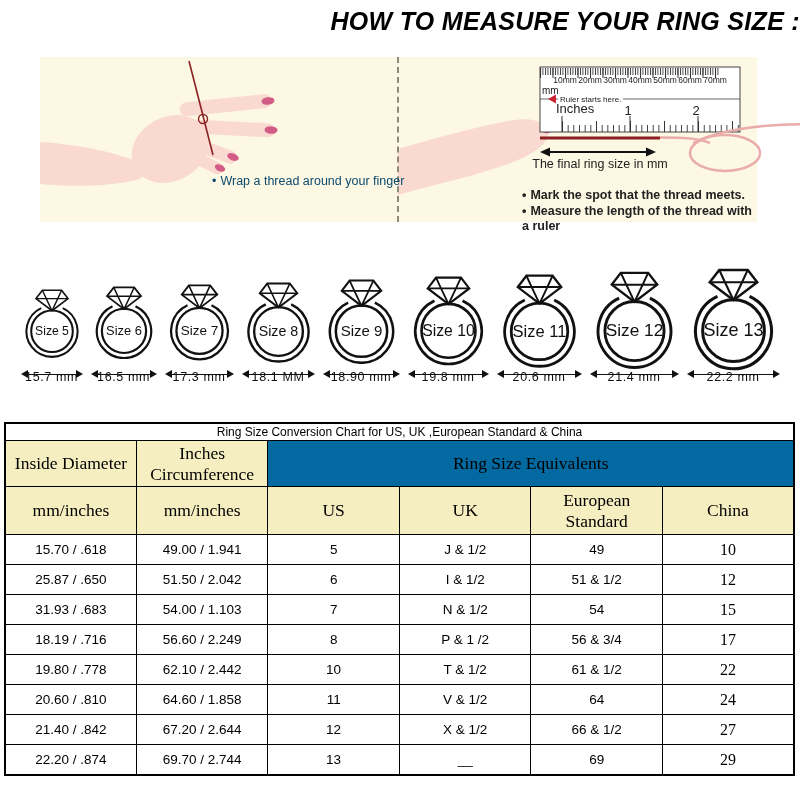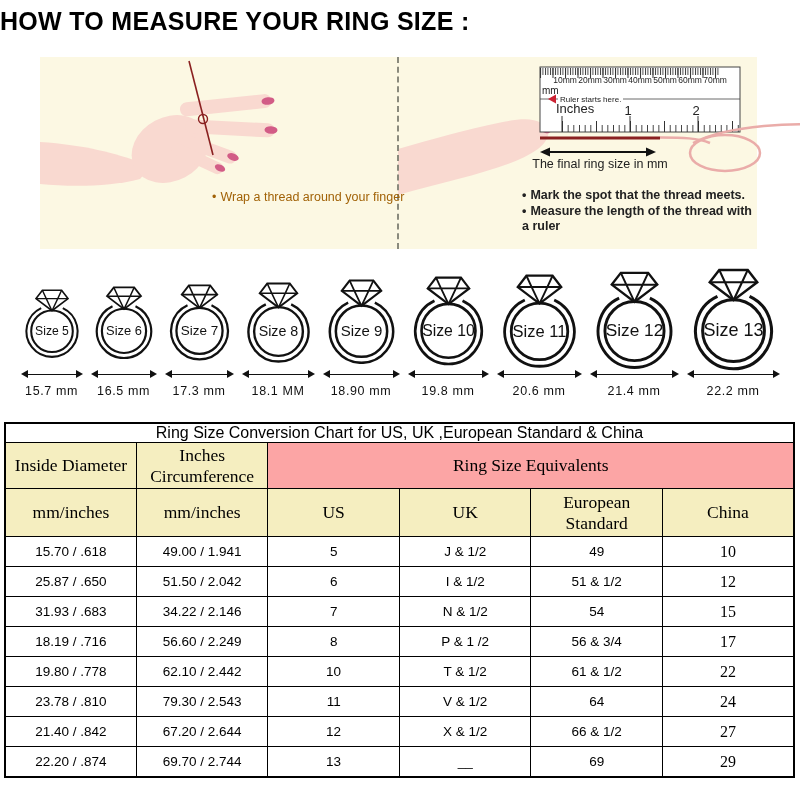--- a/index.html
+++ b/index.html
@@ -1,28 +1,28 @@
 <!DOCTYPE html>
 <html><head>
 <meta charset="utf-8">
 <style>
   html,body{margin:0;padding:0;background:#fff;}
   .canvas{position:relative;width:800px;height:800px;background:#fff;overflow:hidden;
           font-family:"Liberation Sans","DejaVu Sans",sans-serif;color:#000;}
 
   
-  .title{position:absolute;top:7px;left:0;width:100%;text-align:left;
-         font-size:25px;font-weight:bold;letter-spacing:.3px;}
-
-  
-  .illus{position:absolute;left:40px;top:57px;width:717px;height:192px;background:#fcf8e3;}
+  .title{position:absolute;top:7px;left:0;width:100%;text-align:right;
+         font-size:25px;font-weight:bold;letter-spacing:.3px;font-style:italic;}
+
+  
+  .illus{position:absolute;left:40px;top:57px;width:717px;height:165px;background:#fcf8e3;}
   .art-left{position:absolute;left:0;top:0;width:358px;height:165px;}
   .art-right{position:absolute;left:358px;top:0;width:442px;height:165px;overflow:visible;}
   .divider{position:absolute;left:357px;top:0;bottom:0;width:0;border-left:2px dashed #8a8a7d;}
-  .bullet-left{position:absolute;left:172px;top:133px;font-size:12.5px;color:#a16207;}
+  .bullet-left{position:absolute;left:172px;top:117px;font-size:12.5px;color:#0c4a6e;}
   .bullets-right{position:absolute;left:482px;top:131px;font-size:12.5px;line-height:15.5px;color:#222;font-weight:bold;}
   .b{margin-right:4px;}
 
   
   .rings{position:absolute;left:0;top:238px;width:800px;height:167px;display:flex;
          justify-content:center;align-items:flex-start;gap:6px;}
   .fig{position:relative;height:167px;}
   .fig svg.ring{position:absolute;left:0;width:100%;height:auto;}
   .fig:nth-child(1){width:64px}.fig:nth-child(1) .ring{top:51px}
   .fig:nth-child(2){width:68px}.fig:nth-child(2) .ring{top:48px}
@@ -35,31 +35,31 @@
   .fig:nth-child(9){width:95px}.fig:nth-child(9) .ring{top:30px}
   .ring .arc,.ring .inner{fill:none;stroke:#111;stroke-width:3.2;}
   .ring .dm{fill:#fff;stroke:#111;stroke-width:2.6;stroke-linejoin:miter;}
   .ring .dmf{fill:none;stroke:#111;stroke-width:2.2;}
   .ring text{font-family:"Liberation Sans","DejaVu Sans",sans-serif;font-size:19px;fill:#111;}
   .arr{position:absolute;left:1px;right:1px;bottom:26px;height:9px;}
   .arr::before{content:"";position:absolute;left:4px;right:4px;top:3.6px;height:1.7px;background:#111;}
   .arr i{position:absolute;top:0;width:0;height:0;border-top:4.5px solid transparent;border-bottom:4.5px solid transparent;}
   .arr i.l{left:0;border-right:7px solid #111;}
   .arr i.r{right:0;border-left:7px solid #111;}
-  .mm{position:absolute;bottom:7px;width:100%;text-align:center;font-size:12.5px;letter-spacing:.6px;color:#111;}
+  .mm{position:absolute;bottom:21px;width:100%;text-align:center;font-size:12.5px;letter-spacing:.6px;color:#111;}
 
   
   table.conv{position:absolute;left:4px;top:422px;width:791px;border-collapse:collapse;
              border:2px solid #000;table-layout:fixed;}
   table.conv td{border:1.5px solid #000;text-align:center;vertical-align:middle;padding:0;}
-  td.t-title{height:16px;font-size:16px;background:#fff;margin-left:32px;}
+  td.t-title{height:16px;font-size:12px;background:#fff;margin-left:32px;}
   tr.hB td{height:45px;font-family:"Liberation Serif","DejaVu Serif",serif;font-size:17.5px;}
   tr.hC td{height:47px;font-family:"Liberation Serif","DejaVu Serif",serif;font-size:17.5px;background:#f5eec0;}
   td.yel{background:#f5eec0;}
-  td.cream{background:#fca5a5;}
+  td.cream{background:#0369a1;}
   tr.data td{height:29px;font-size:13.5px;background:#fff;margin-top:30px;}
   tr.data td.cn{font-family:"Liberation Serif","DejaVu Serif",serif;font-size:16px;}
 
   
   .rl{font-family:"Liberation Sans","DejaVu Sans",sans-serif;fill:#222;}
 </style>
 </head>
 <body>
 
 <div class="canvas">
@@ -332,21 +332,21 @@
     <tr class="data">
       <td>25.87 / .650</td>
           <td>51.50 / 2.042</td>
           <td>6</td>
           <td>I &amp; 1/2</td>
           <td>51 &amp; 1/2</td>
           <td class="cn">12</td>
     </tr>
     <tr class="data">
       <td>31.93 / .683</td>
-          <td>34.22 / 2.146</td>
+          <td>54.00 / 1.103</td>
           <td>7</td>
           <td>N &amp; 1/2</td>
           <td>54</td>
           <td class="cn">15</td>
     </tr>
     <tr class="data">
       <td>18.19 / .716</td>
           <td>56.60 / 2.249</td>
           <td>8</td>
           <td>P &amp; 1 /2</td>
@@ -355,22 +355,22 @@
     </tr>
     <tr class="data">
       <td>19.80 / .778</td>
           <td>62.10 / 2.442</td>
           <td>10</td>
           <td>T &amp; 1/2</td>
           <td>61 &amp; 1/2</td>
           <td class="cn">22</td>
     </tr>
     <tr class="data">
-      <td>23.78 / .810</td>
-          <td>79.30 / 2.543</td>
+      <td>20.60 / .810</td>
+          <td>64.60 / 1.858</td>
           <td>11</td>
           <td>V &amp; 1/2</td>
           <td>64</td>
           <td class="cn">24</td>
     </tr>
     <tr class="data">
       <td>21.40 / .842</td>
           <td>67.20 / 2.644</td>
           <td>12</td>
           <td>X &amp; 1/2</td>

